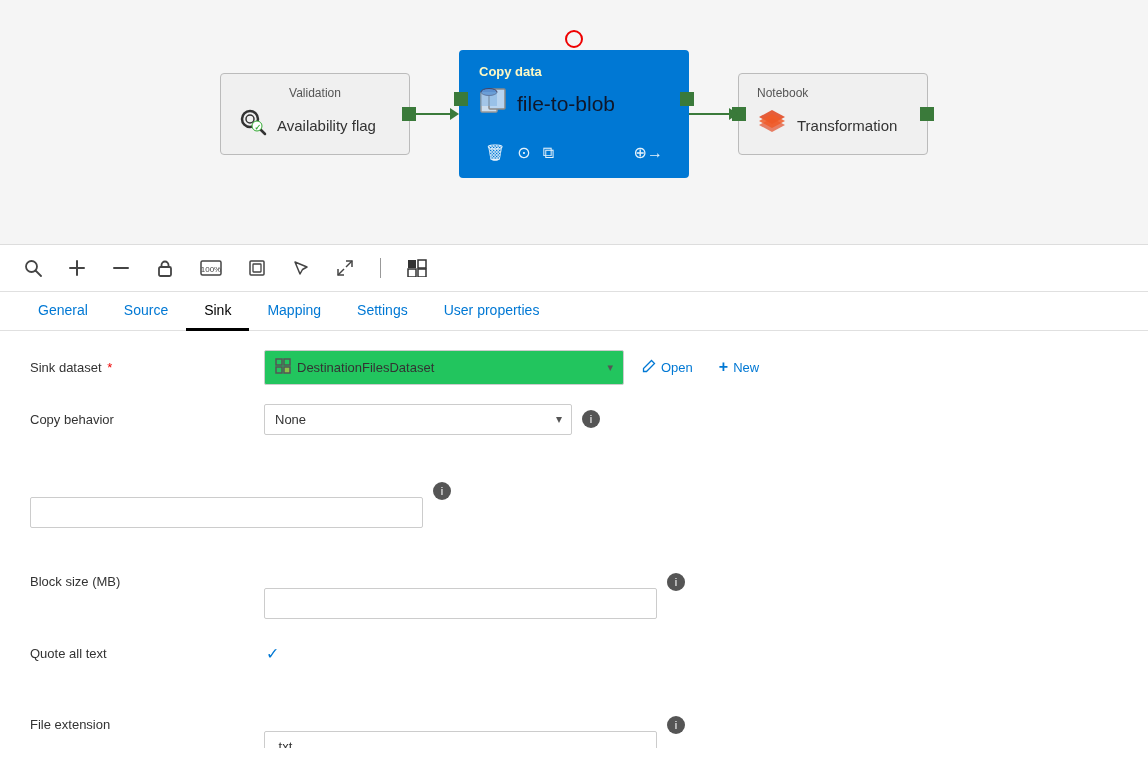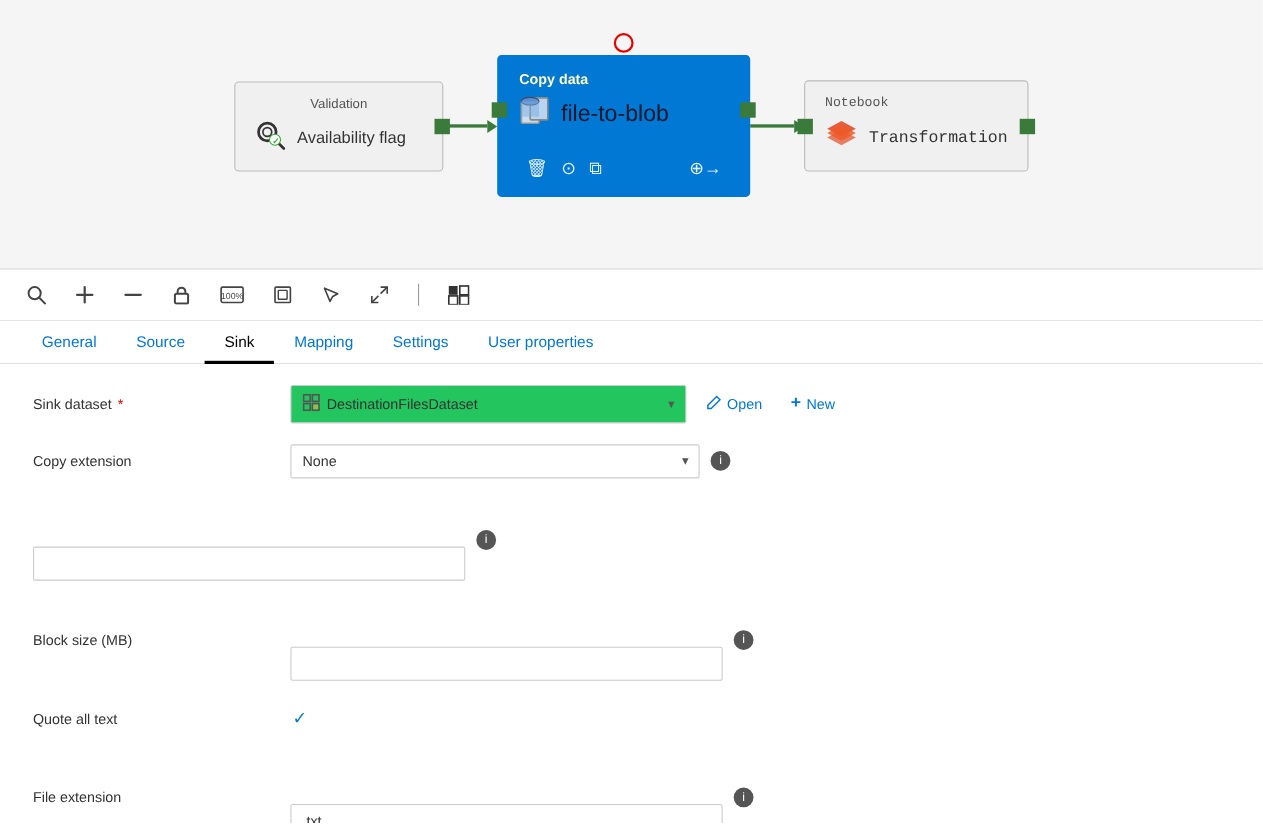--- a/index.html
+++ b/index.html
@@ -207,21 +207,21 @@
       align-items: center;
     }
 
     .form-select {
       appearance: none;
       border: 1px solid #ccc;
       border-radius: 2px;
       padding: 7px 30px 7px 10px;
       font-size: 13px;
       background: #fff;
-      width: 372px;
+      width: 308px;
       cursor: pointer;
       color: #333;
       outline: none;
     }
 
     .select-arrow {
       position: absolute;
       right: 10px;
       pointer-events: none;
       font-size: 12px;
@@ -360,21 +360,21 @@
       </div>
 
       <div style="position:absolute; right:-7px; top:38%; transform:translateY(-50%); width:14px; height:14px; background:#3a7a3a;"></div>
     </div>
 
     <div style="display:flex;align-items:center;position:relative;z-index:2;">
       <div style="width:40px;height:2.5px;background:#3a7a3a;"></div>
       <div style="width:0;height:0;border-left:9px solid #3a7a3a;border-top:6px solid transparent;border-bottom:6px solid transparent;"></div>
     </div>
 
-    <div class="node" style="position:relative;font-family:Liberation Mono, monospace;">
+    <div class="node" style="position:relative;">
 
       <div style="position:absolute; left:-7px; top:50%; transform:translateY(-50%); width:14px; height:14px; background:#3a7a3a;"></div>
       <div class="node-title">Notebook</div>
       <div class="node-body">
         <span class="node-icon">
           
           <svg width="30" height="28" viewBox="0 0 30 28">
             <polygon points="15,2 28,9 15,16 2,9" fill="#e34c26" opacity="0.9"></polygon>
             <polygon points="15,10 28,17 15,24 2,17" fill="#e34c26" opacity="0.7"></polygon>
             <polygon points="15,6 28,13 15,20 2,13" fill="#f05a28" opacity="0.85"></polygon>
@@ -487,21 +487,21 @@
       </button>
       <button class="action-link">
         <span style="font-size:16px;font-weight:bold;color:#0078d4;">+</span>
         <span>New</span>
       </button>
     </div>
   </div>
 
   <div class="form-row copy-behavior-row">
     <div class="form-label">
-      <span>Copy extension</span>
+      <span>Copy behavior</span>
     </div>
     <div class="form-control-wrap">
       <div class="form-select-wrapper">
         <select class="form-select">
           <option>None</option>
           <option>PreserveHierarchy</option>
           <option>FlattenHierarchy</option>
           <option>MergeFiles</option>
         </select>
         <span class="select-arrow">▾</span>

